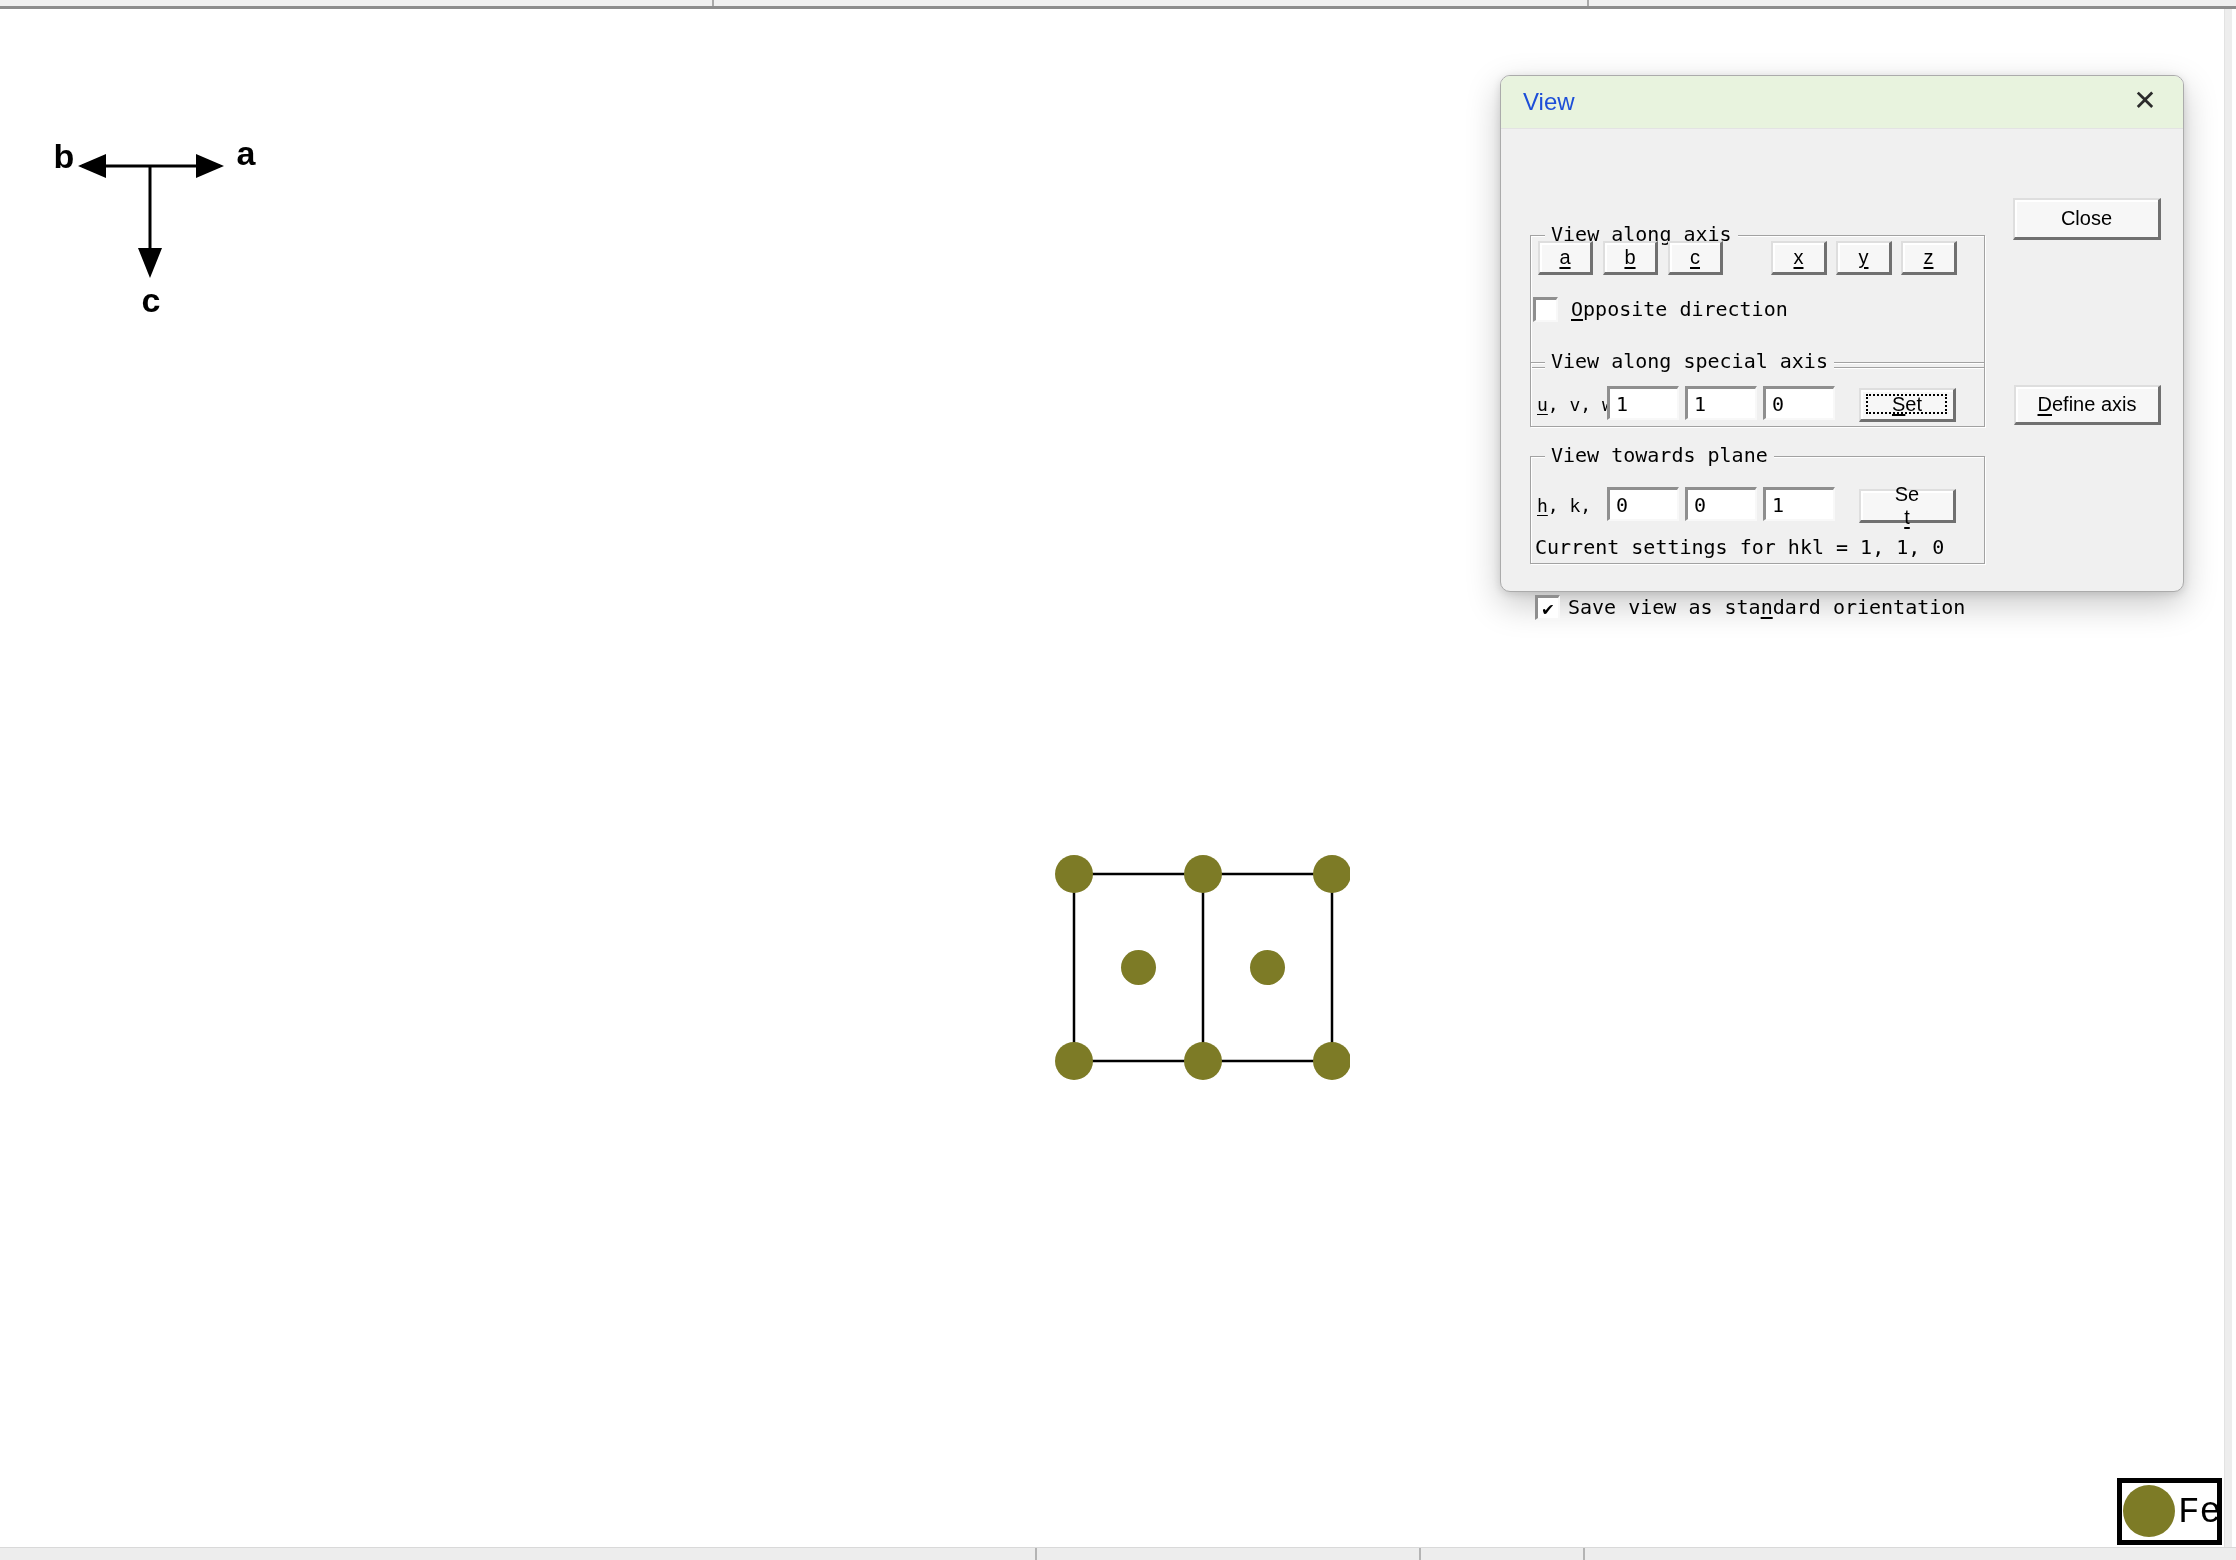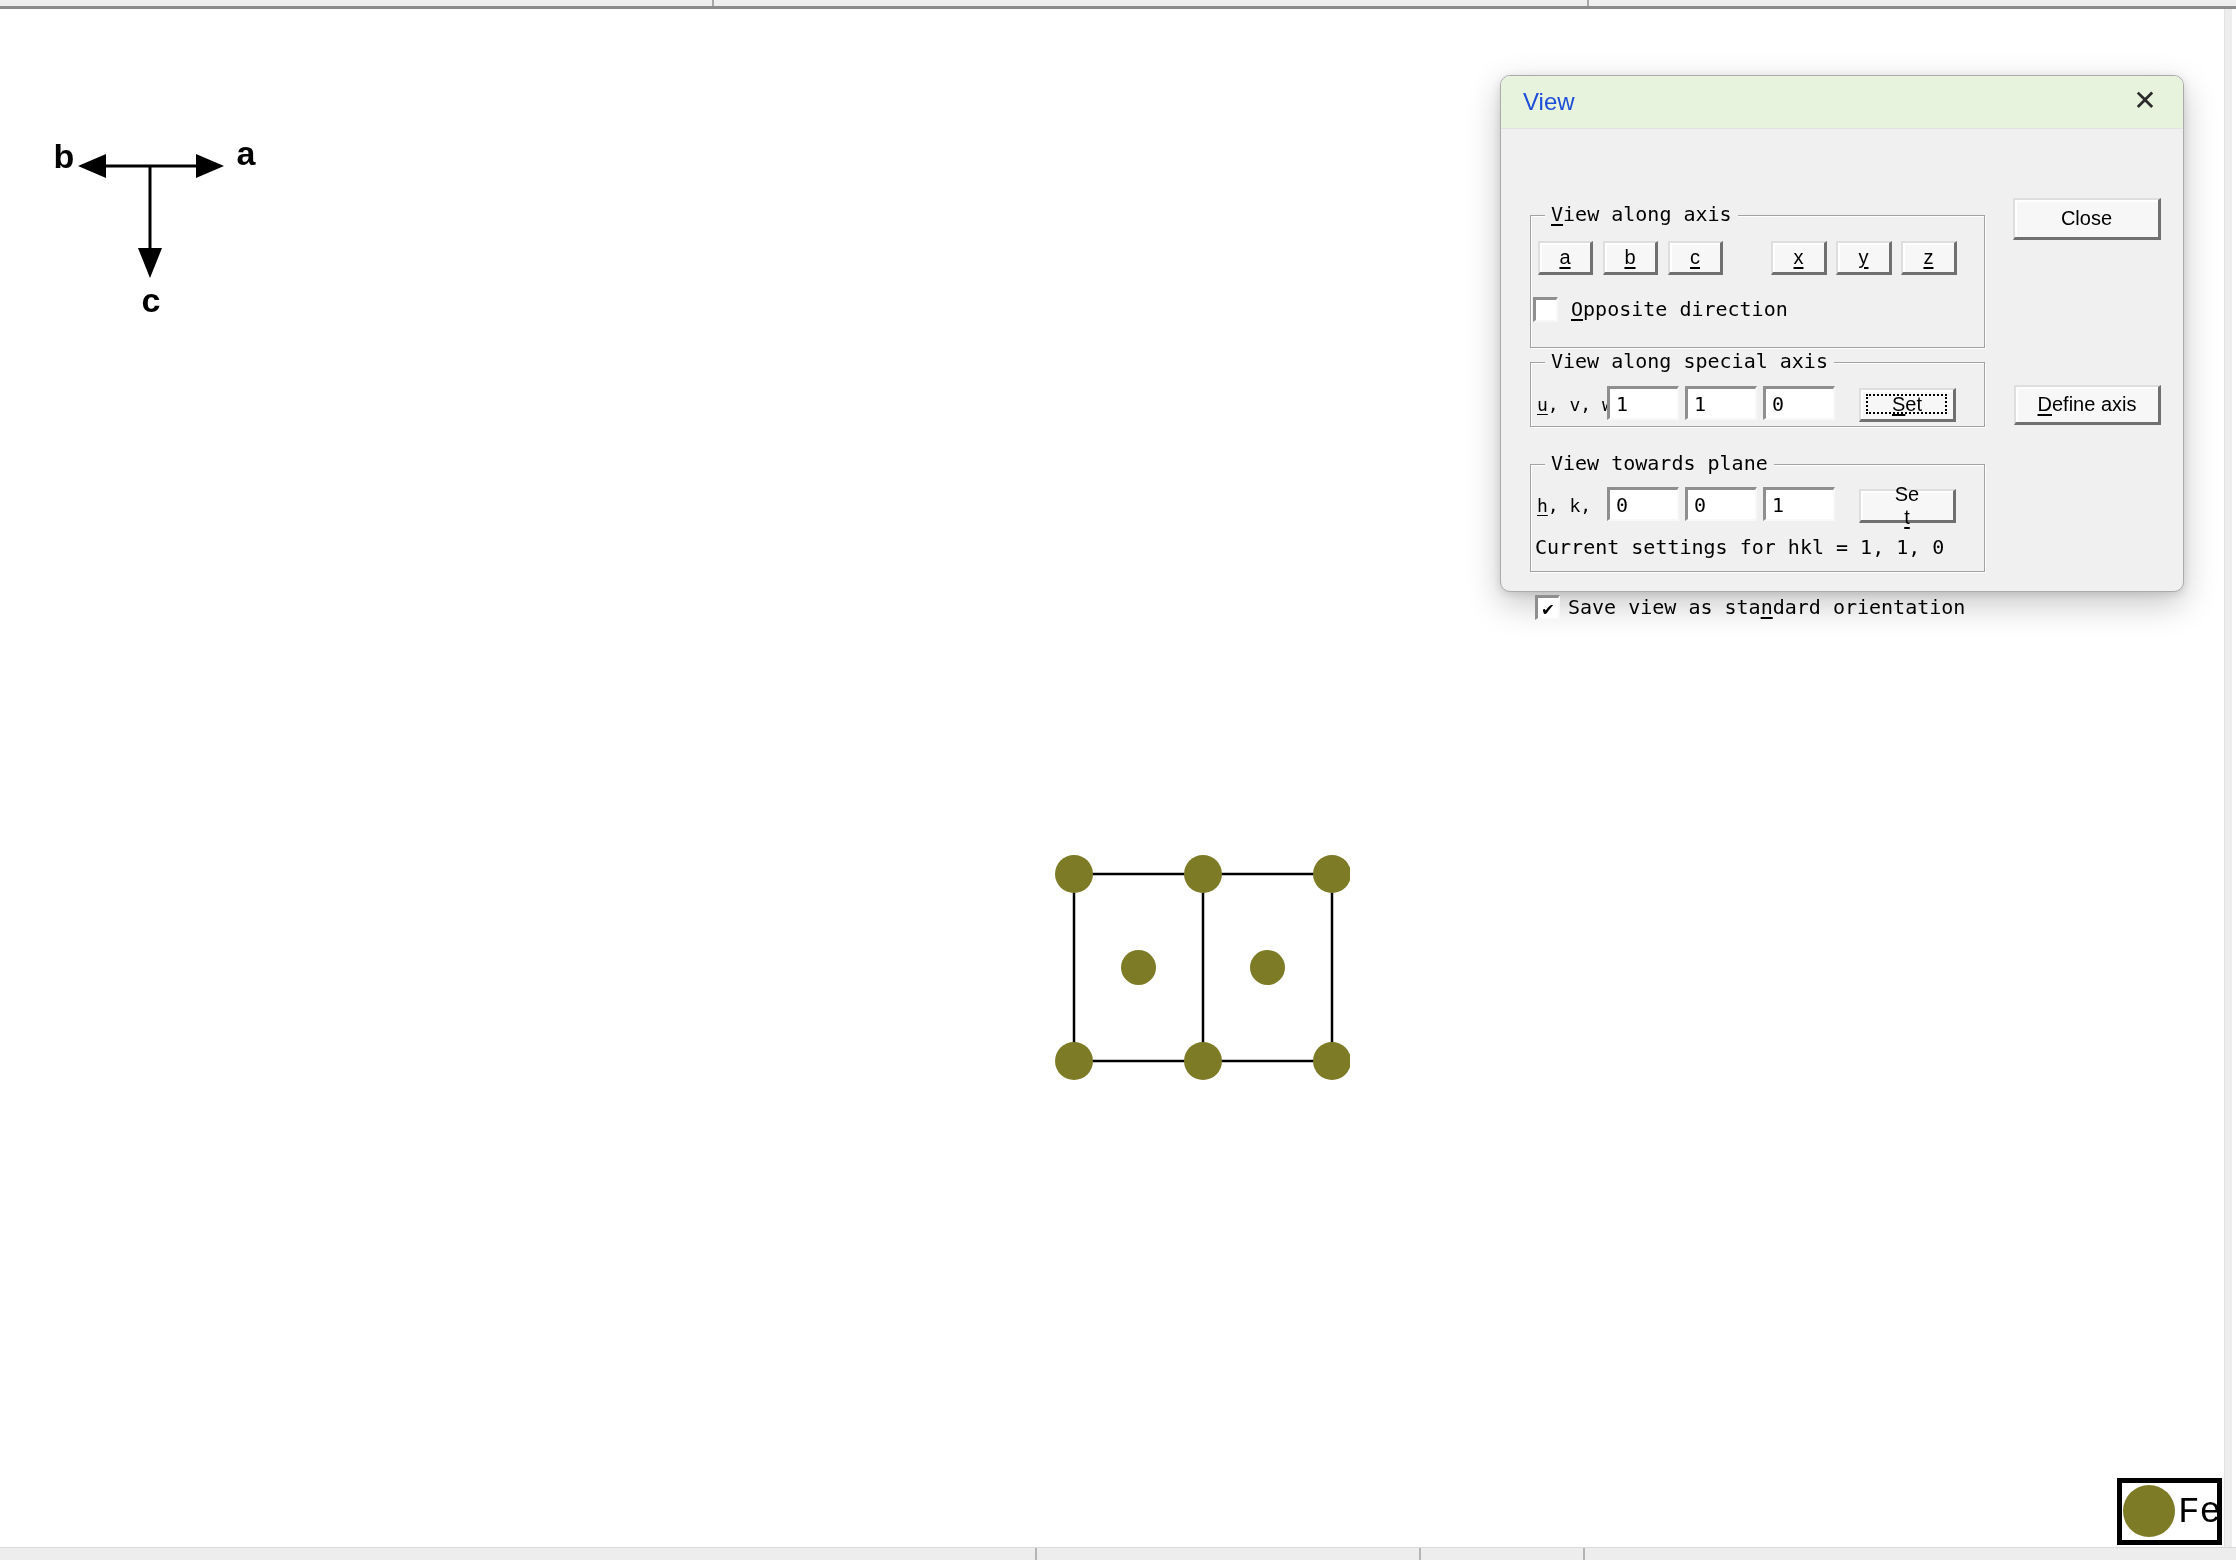--- a/index.html
+++ b/index.html
@@ -105,21 +105,21 @@
   </svg>
 
   <div class="abs dialog">
     <div class="abs titlebar">
       <span class="abs title-text">View</span>
       <span class="abs close-x">✕</span>
     </div>
 
     <div class="abs body">
 
-      <div class="abs groupbox" style="left:29px;top:87px;width:453px;height:131px;">
+      <div class="abs groupbox" style="left:29px;top:107px;width:453px;height:131px;">
         <span class="grouplabel"><span class="u">V</span><span>iew along axis</span></span>
       </div>
       <button class="abs btn3d" style="left:37px;top:113px;width:55px;height:34px;"><span class="u">a</span></button>
       <button class="abs btn3d" style="left:102px;top:113px;width:55px;height:34px;"><span class="u">b</span></button>
       <button class="abs btn3d" style="left:167px;top:113px;width:55px;height:34px;"><span class="u">c</span></button>
       <button class="abs btn3d" style="left:270px;top:113px;width:56px;height:34px;"><span class="u">x</span></button>
       <button class="abs btn3d" style="left:335px;top:113px;width:56px;height:34px;"><span class="u">y</span></button>
       <button class="abs btn3d" style="left:400px;top:113px;width:56px;height:34px;"><span class="u">z</span></button>
 
       <div class="abs checkbox" style="left:32px;top:169px;"></div>
@@ -130,21 +130,21 @@
       </div>
       <span class="abs rowlabel" style="left:36px;top:264px;line-height:25px;"><span class="u">u</span><span>, v, w</span></span>
       <input class="abs input3d" style="left: 106px; top: 258px; width: 72px; height: 34px;" value="1">
       <input class="abs input3d" style="left: 184px; top: 258px; width: 72px; height: 34px;" value="1">
       <input class="abs input3d" style="left: 262px; top: 258px; width: 72px; height: 34px;" value="0">
       <button class="abs btn3d" style="left:358px;top:260px;width:97px;height:34px;">
         <div class="focus-rect"></div>
         <span class="u">S</span><span>et</span>
       </button>
 
-      <div class="abs groupbox" style="left:29px;top:336px;width:453px;height:106px;">
+      <div class="abs groupbox" style="left:29px;top:328px;width:453px;height:106px;">
         <span class="grouplabel">View towards plane</span>
       </div>
       <span class="abs rowlabel" style="left:36px;top:365px;line-height:25px;"><span class="u">h</span><span>, k,</span></span>
       <input class="abs input3d" style="left: 106px; top: 359px; width: 72px; height: 34px;" value="0">
       <input class="abs input3d" style="left: 184px; top: 359px; width: 72px; height: 34px;" value="0">
       <input class="abs input3d" style="left: 262px; top: 359px; width: 72px; height: 34px;" value="1">
       <button class="abs btn3d" style="left:358px;top:361px;width:97px;height:34px;flex-direction:column;"><span>Se</span><span class="u">t</span></button>
       <span class="abs" style="left:34px;top:407px;font-size:20px;white-space:pre;">Current settings for hkl = 1, 1, 0</span>
 
       <div class="abs checkbox" style="left:34px;top:467px;">

